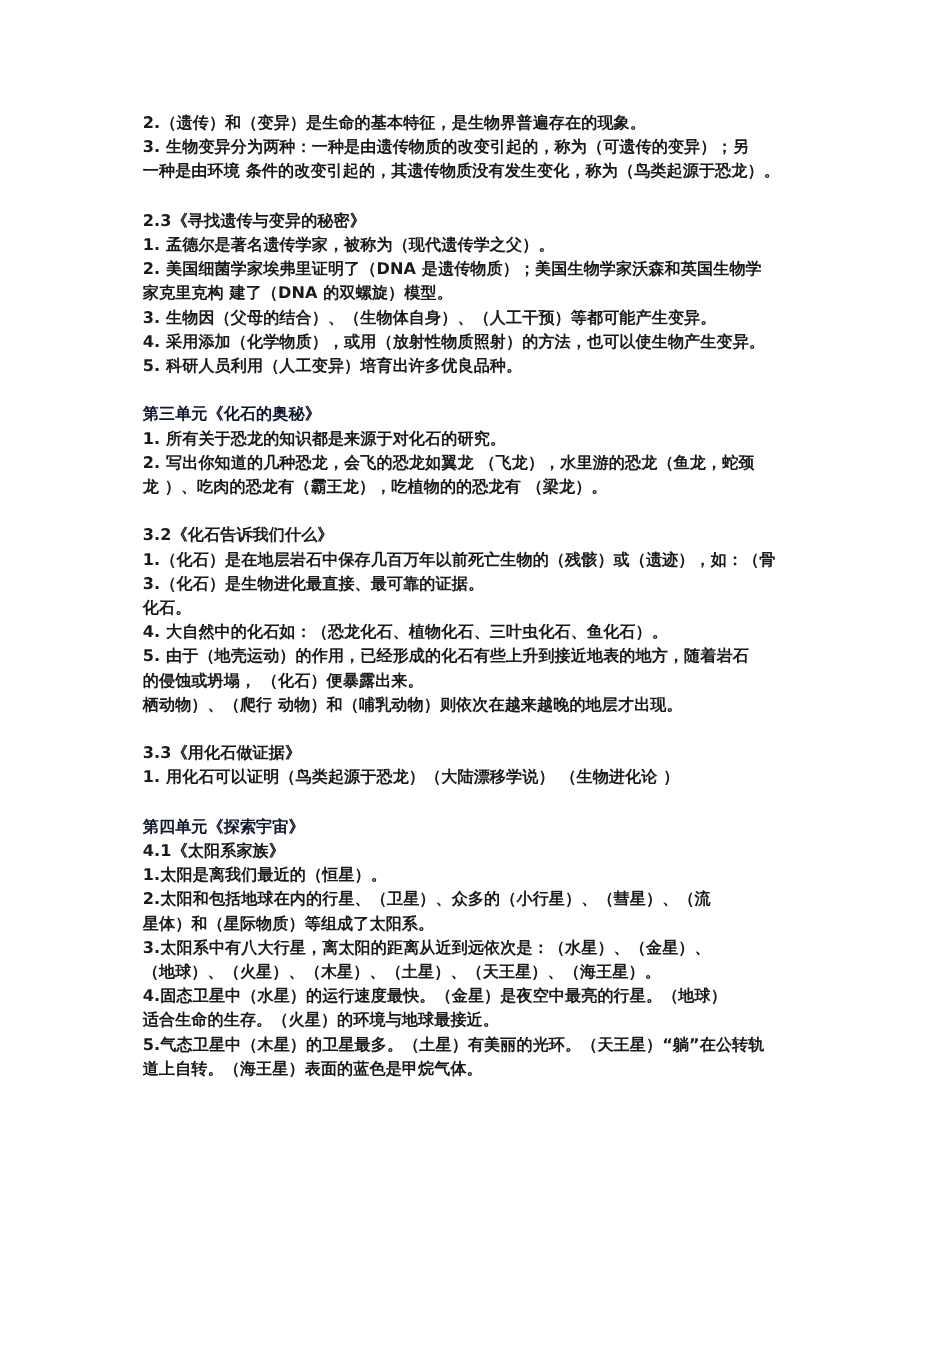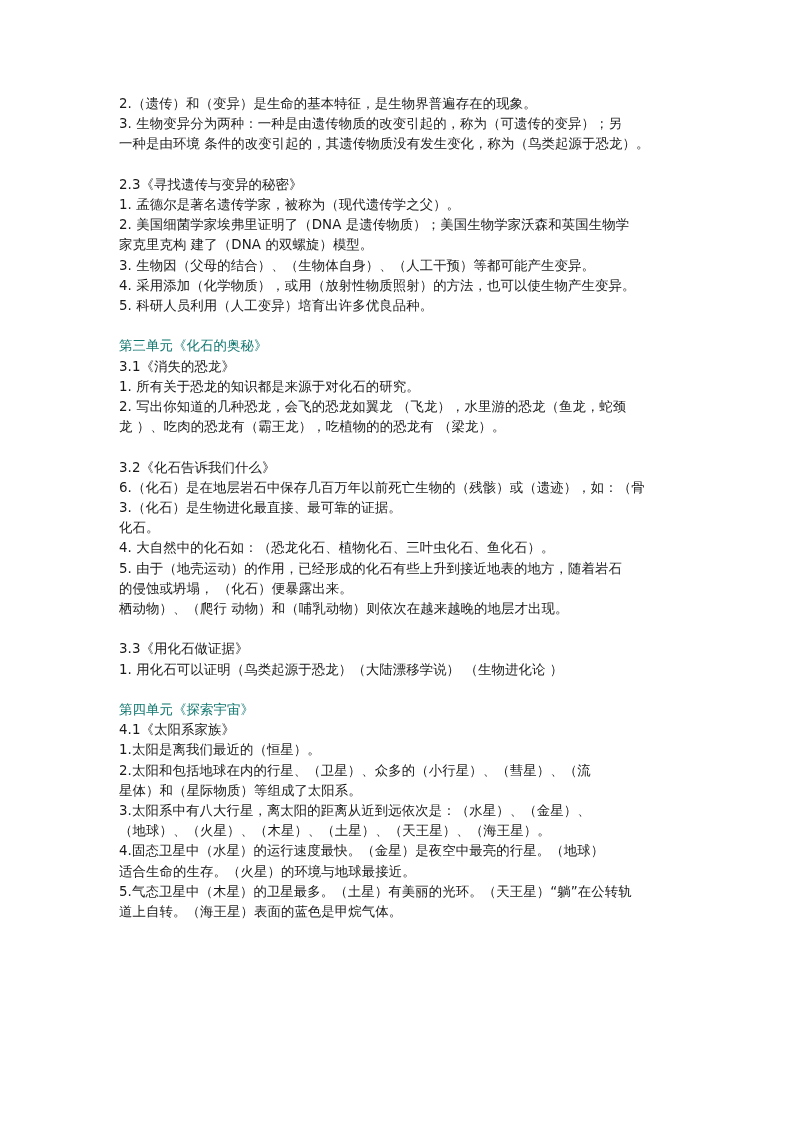--- a/index.html
+++ b/index.html
@@ -1,46 +1,45 @@
 <!DOCTYPE html>
 <html><head>
 <meta charset="utf-8">
 <style>
   html, body { margin: 0; padding: 0; background: #ffffff; }
   body { width: 793px; height: 1122px; position: relative; overflow: hidden;
          font-family: "DejaVu Sans", "Liberation Sans", sans-serif; color: #1a1a1a; }
   .page { position: absolute; left: 119px; top: 94px; width: 556px; }
-  .line { font-size: 13.4px; line-height: 20.2px; white-space: nowrap; letter-spacing: 0.1px; }
+  .line { font-size: 13.4px; line-height: 20.2px; white-space: nowrap; letter-spacing: 0.1px; font-weight: bold; }
   .blank { height: 20.2px; }
-  .unit { color: #0f766e; }
+  .unit { color: #0f172a; }
 </style>
 </head>
 <body>
 
 <div class="page" id="page">
     <div class="line">2.（遗传）和（变异）是生命的基本特征，是生物界普遍存在的现象。</div>
     <div class="line">3.  生物变异分为两种：一种是由遗传物质的改变引起的，称为（可遗传的变异）；另</div>
     <div class="line">一种是由环境  条件的改变引起的，其遗传物质没有发生变化，称为（鸟类起源于恐龙）。</div>
     <div class="line blank"></div>
     <div class="line">2.3《寻找遗传与变异的秘密》</div>
     <div class="line">1.  孟德尔是著名遗传学家，被称为（现代遗传学之父）。</div>
     <div class="line">2.  美国细菌学家埃弗里证明了（DNA 是遗传物质）；美国生物学家沃森和英国生物学</div>
     <div class="line">家克里克构  建了（DNA 的双螺旋）模型。</div>
     <div class="line">3.  生物因（父母的结合）、（生物体自身）、（人工干预）等都可能产生变异。</div>
     <div class="line">4.  采用添加（化学物质），或用（放射性物质照射）的方法，也可以使生物产生变异。</div>
     <div class="line">5.  科研人员利用（人工变异）培育出许多优良品种。</div>
     <div class="line blank"></div>
     <div class="line unit">第三单元《化石的奥秘》</div>
-    <div class="line">3.1《消失的恐龙》</div>
     <div class="line">1.  所有关于恐龙的知识都是来源于对化石的研究。</div>
     <div class="line">2.  写出你知道的几种恐龙，会飞的恐龙如翼龙  （飞龙），水里游的恐龙（鱼龙，蛇颈</div>
     <div class="line">龙  ）、吃肉的恐龙有（霸王龙），吃植物的的恐龙有  （梁龙）。</div>
     <div class="line blank"></div>
     <div class="line">3.2《化石告诉我们什么》</div>
-    <div class="line">6.（化石）是在地层岩石中保存几百万年以前死亡生物的（残骸）或（遗迹），如：（骨</div>
+    <div class="line">1.（化石）是在地层岩石中保存几百万年以前死亡生物的（残骸）或（遗迹），如：（骨</div>
     <div class="line">3.（化石）是生物进化最直接、最可靠的证据。</div>
     <div class="line">化石。</div>
     <div class="line">4.  大自然中的化石如：（恐龙化石、植物化石、三叶虫化石、鱼化石）。</div>
     <div class="line">5.  由于（地壳运动）的作用，已经形成的化石有些上升到接近地表的地方，随着岩石</div>
     <div class="line">的侵蚀或坍塌，  （化石）便暴露出来。</div>
     <div class="line">栖动物）、（爬行  动物）和（哺乳动物）则依次在越来越晚的地层才出现。</div>
     <div class="line blank"></div>
     <div class="line">3.3《用化石做证据》</div>
     <div class="line">1.  用化石可以证明（鸟类起源于恐龙）（大陆漂移学说）  （生物进化论  ）</div>
     <div class="line blank"></div>

